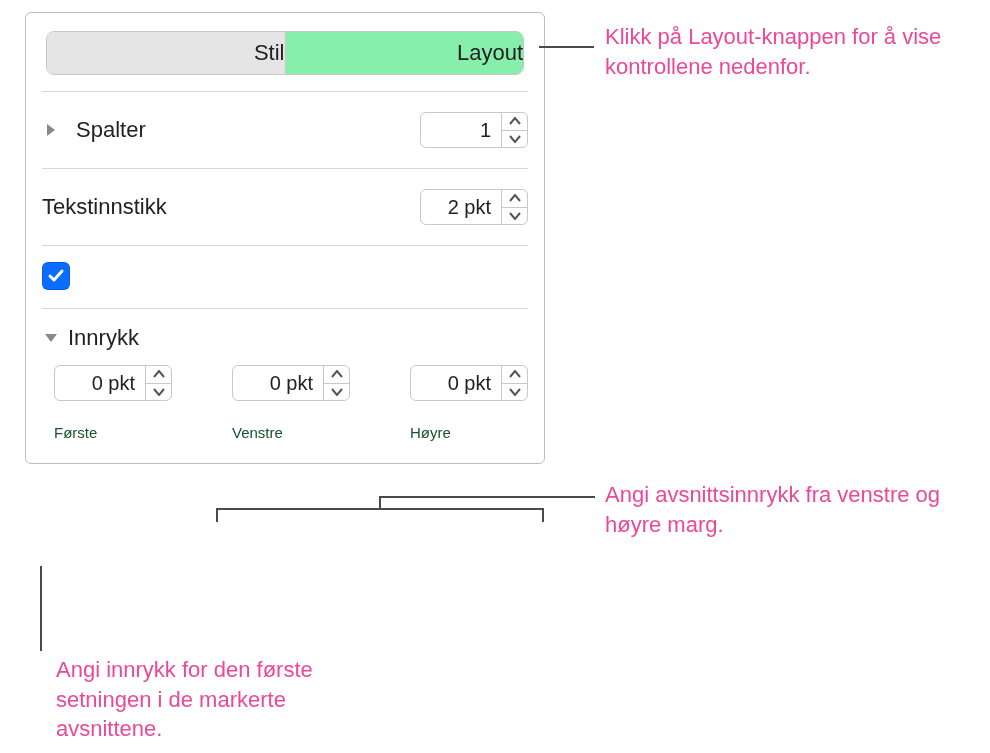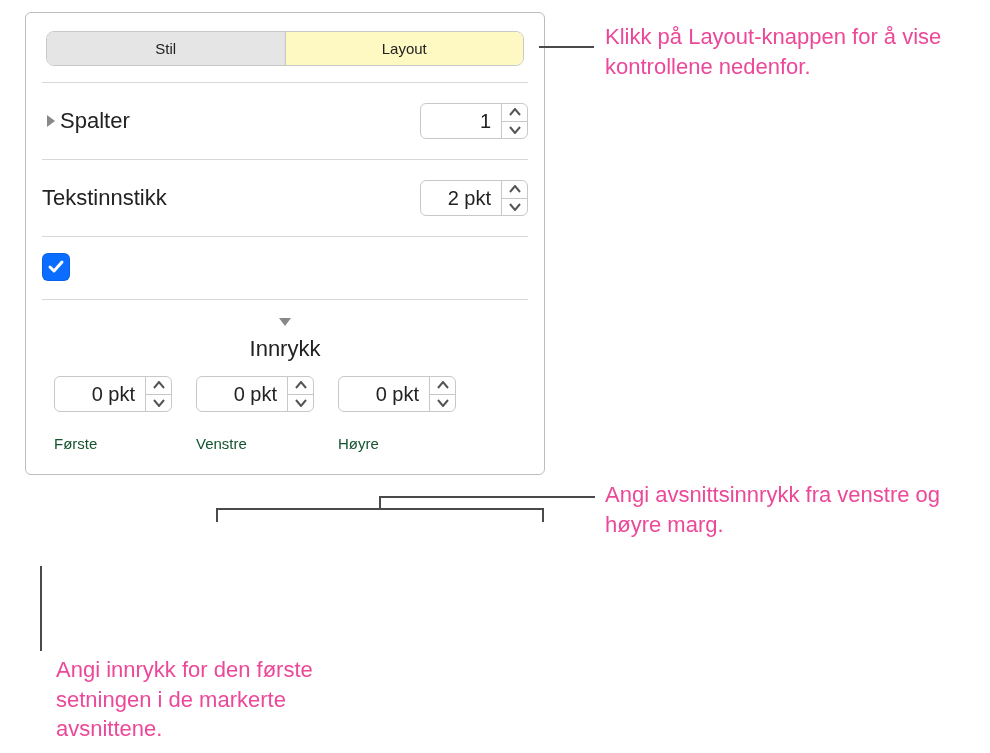--- a/index.html
+++ b/index.html
@@ -26,47 +26,47 @@
   .tabs {
     display: flex;
     margin: 18px 20px 16px 20px;
     border: 1px solid #c8c8c8;
     border-radius: 8px;
     overflow: hidden;
     background: #fff;
   }
   .tab {
     flex: 1;
-    text-align: center;
+    text-align: right;
     padding: 8px 0;
-    font-size: 15px;
+    font-size: 22px;
     cursor: pointer;
   }
   .tab.inactive { background: #e5e5e5; }
   .tab.active {
-    background: #fef9c3;
+    background: #86efac;
     border-left: 1px solid #c8c8c8;
     box-shadow: 0 1px 2px rgba(0,0,0,0.06);
   }
   .divider {
     height: 1px;
     background: #d8d8d8;
     margin: 0 16px 0 16px;
   }
   .row {
     display: flex;
     align-items: center;
     justify-content: space-between;
     padding: 20px 16px;
   }
   .row.compact { padding: 16px 16px 18px 16px; }
   .row-left {
     display: flex;
     align-items: center;
-    gap: 0;
+    gap: 16px;
     font-size: 22px;
   }
   .chevron {
     display: inline-flex;
     align-items: center;
     justify-content: center;
     width: 18px;
     color: #777;
   }
   .stepfield {
@@ -113,26 +113,26 @@
     justify-content: center;
     margin-right: 12px;
     box-shadow: inset 0 0 0 1px rgba(0,0,0,0.1);
   }
   .section-header {
     display: flex;
     align-items: center;
     gap: 8px;
     padding: 16px 16px 10px 16px;
     font-size: 22px;
-    flex-direction: column;
   }
   .indent-row {
     display: flex;
     gap: 24px;
     padding: 4px 16px 0 28px;
+    justify-content: space-between;
   }
   .indent-col {
     display: flex;
     flex-direction: column;
     align-items: flex-start;
   }
   .indent-label {
     font-size: 15px;
     color: #14532d;
     margin-top: 23px;

